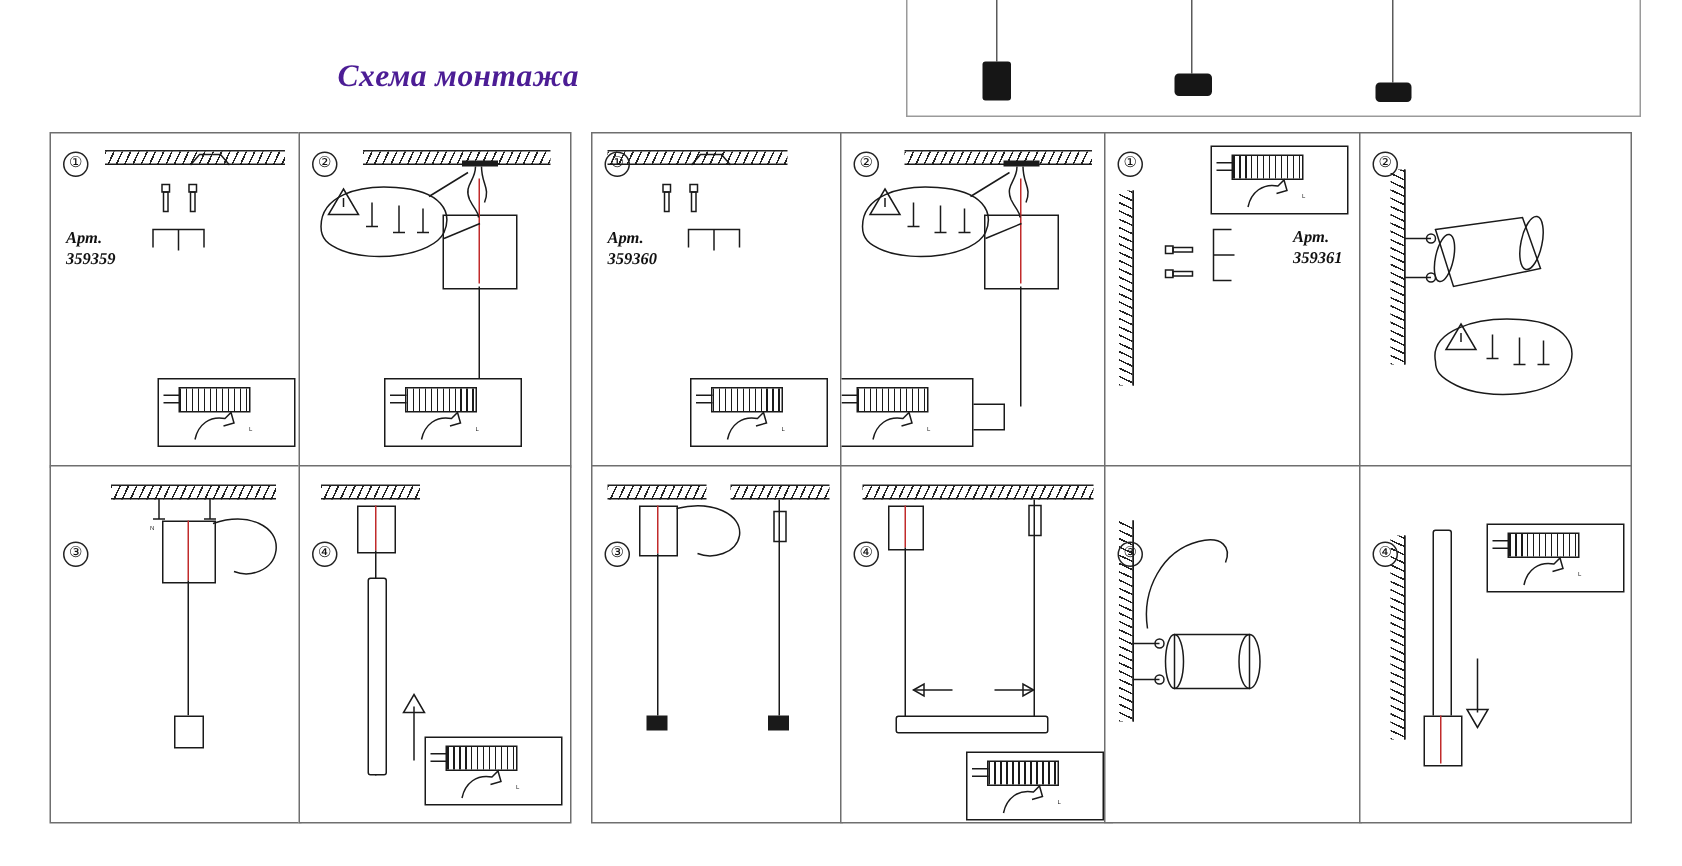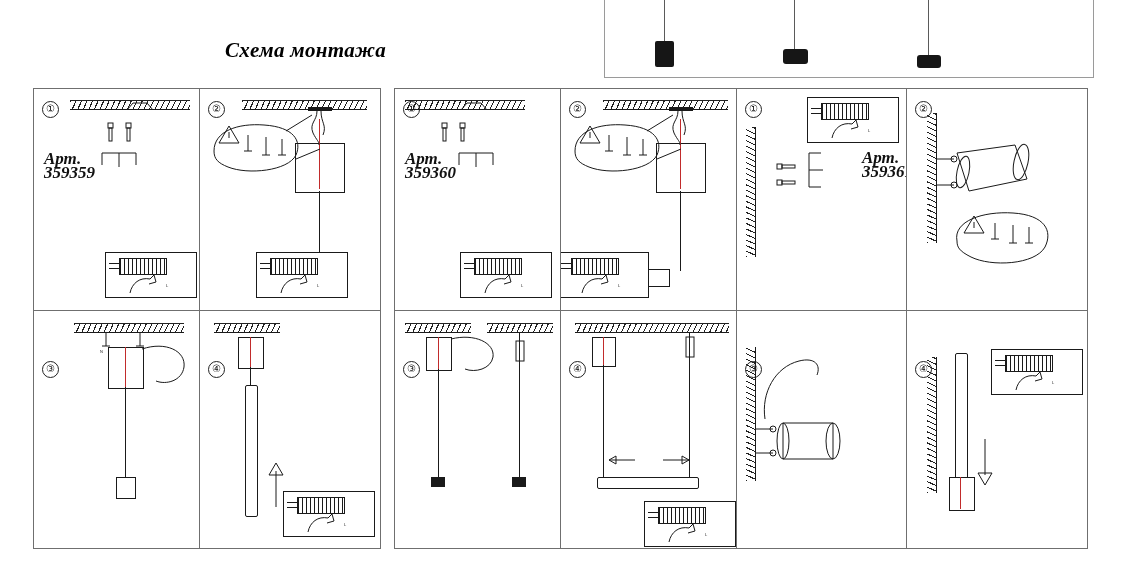--- a/index.html
+++ b/index.html
@@ -6,21 +6,21 @@
   body{
     width:1121px;height:577px;background:#ffffff;
     font-family:"Liberation Serif",serif;
     position:relative;overflow:hidden;
   }
   .abs{position:absolute;}
 
   
   #title{
     left:225px;top:38px;
-    font-style:italic;font-weight:bold;font-size:21px;color:#000000;
+    font-style:italic;font-weight:bold;font-size:21px;color:#4c1d95;
     letter-spacing:.3px;
   }
 
   
   #photo-box{
     left:604px;top:-2px;width:488px;height:78px;
     border:1px solid #9a9a9a;background:#fff;overflow:hidden;
   }
   .pend-wire{position:absolute;width:1px;background:#5a5a5a;top:0;}
   .pend-body{position:absolute;background:#161616;border-radius:2px;}
@@ -28,21 +28,21 @@
   
   .panel{
     position:absolute;border:1px solid #6f6f6f;background:#fff;overflow:hidden;
   }
   .num{
     position:absolute;width:15px;height:15px;border:1px solid #222;border-radius:50%;
     font-size:10px;line-height:14px;text-align:center;color:#111;
     font-family:"Liberation Serif",serif;
   }
   .art{
-    position:absolute;font-style:italic;font-weight:bold;font-size:17px;color:#111;
+    position:absolute;font-style:italic;font-weight:bold;font-size:11px;color:#111;
     line-height:14px;white-space:pre-line;
   }
 
   
   .hatch{
     position:absolute;
     background:repeating-linear-gradient(115deg,#222 0 1px,transparent 1px 5px);
     border-top:1px solid #222;
   }
   .hatch-v{

